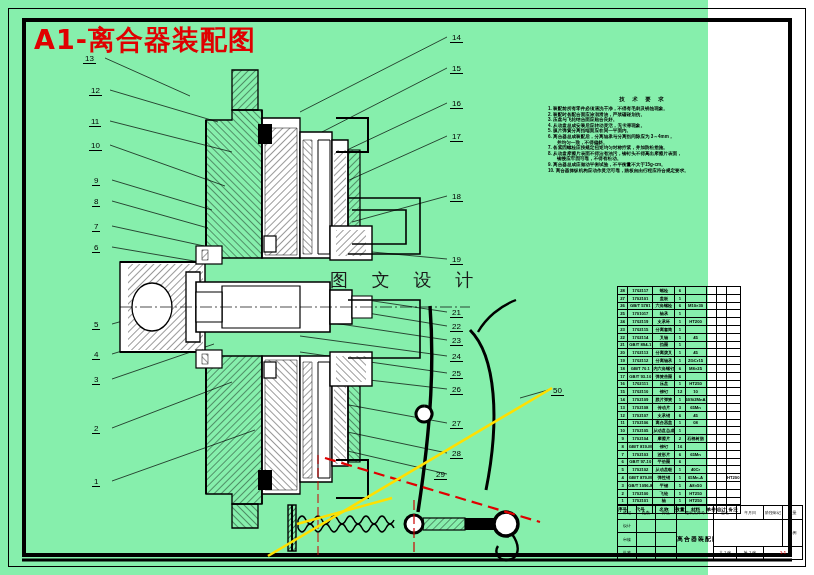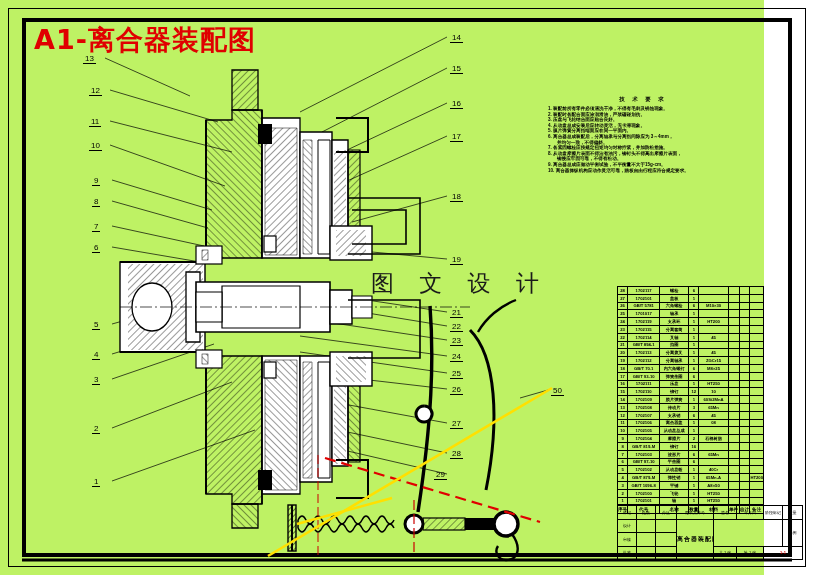--- a/index.html
+++ b/index.html
@@ -1,18 +1,18 @@
 <!DOCTYPE html>
 <html><head>
 <meta charset="utf-8">
 <style>
   html,body{margin:0;padding:0;background:#ffffff;}
   body{width:814px;height:575px;overflow:hidden;
        font-family:"Liberation Sans","DejaVu Sans",sans-serif;}
-  #stage{position:relative;width:764px;height:575px;background:#bef264;}
+  #stage{position:relative;width:708px;height:575px;background:#86efac;}
 
   
   .frame-outer{position:absolute;left:8px;top:8px;width:798px;height:559px;
       border:1px solid #000;box-sizing:border-box;}
   .frame-inner{position:absolute;left:22px;top:18px;width:770px;height:539px;
       border:4px solid #000;box-sizing:border-box;}
 
   
   .dwg-title{position:absolute;left:34px;top:22px;color:#e00000;
       font-family:"DejaVu Sans",sans-serif;font-weight:bold;font-size:27px;
@@ -28,23 +28,23 @@
   
   .notes{position:absolute;left:548px;top:96px;width:190px;}
   .notes-title{text-align:center;font-size:5.5px;font-weight:bold;
       letter-spacing:3px;margin-bottom:3px;color:#000;}
   .notes-item{font-size:4.6px;line-height:5.6px;color:#000;
       font-weight:bold;letter-spacing:0px;}
   .notes-sub{font-size:4.6px;line-height:5.6px;color:#000;
       font-weight:bold;padding-left:9px;}
 
   
-  .watermark{position:absolute;left:330px;top:268px;font-size:23px;
+  .watermark{position:absolute;left:330px;top:268px;font-size:18px;
       color:#1a1a1a;font-family:"DejaVu Serif",serif;letter-spacing:9px;
-      white-space:nowrap;margin-left:41px;}
+      white-space:nowrap;}
 
   
   .bom{position:absolute;left:617px;top:286px;border-collapse:collapse;
       font-size:4.2px;color:#000;table-layout:fixed;}
   .bom td{border:0.5px solid #000;height:6.8px;padding:0;
       text-align:center;overflow:hidden;white-space:nowrap;font-weight:bold;}
   .bom .c0{width:9px;}
   .bom .c1{width:42px;}
   .bom .c2{width:40px;}
   .bom .c3{width:9px;}

